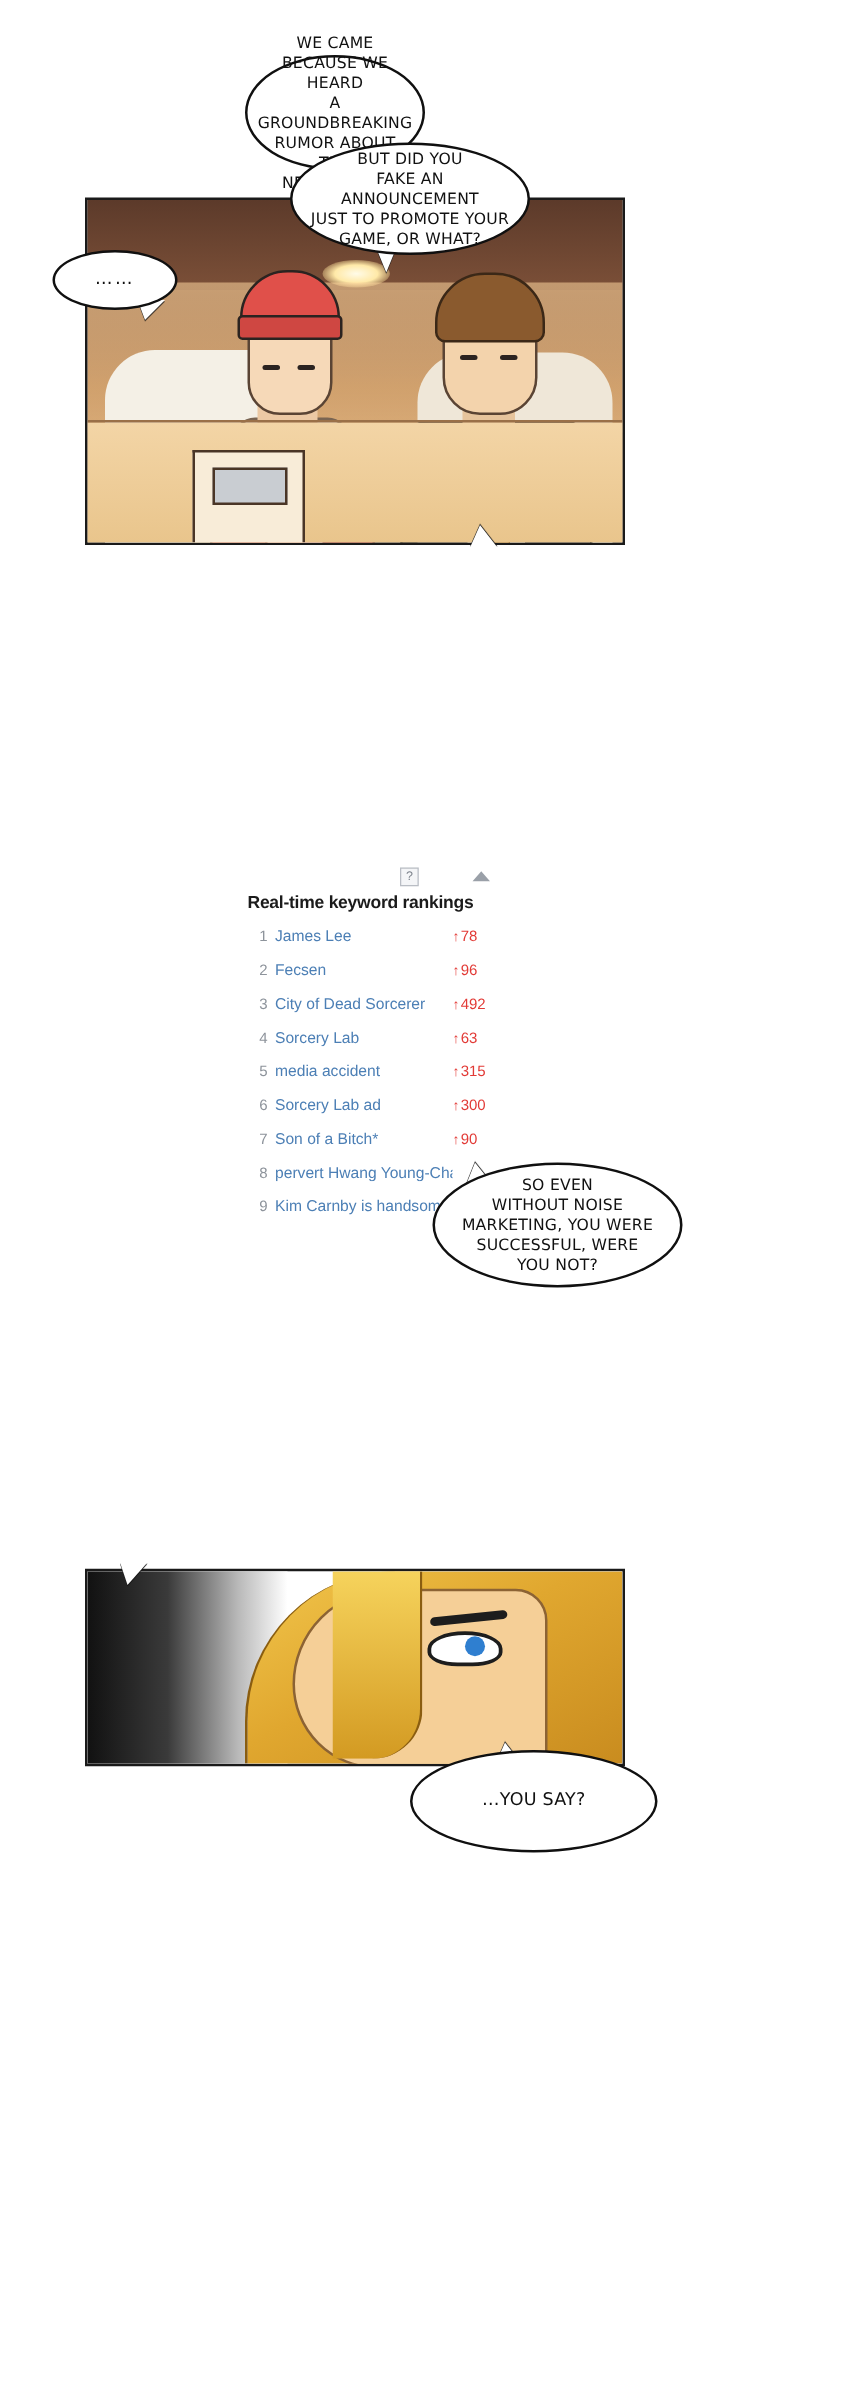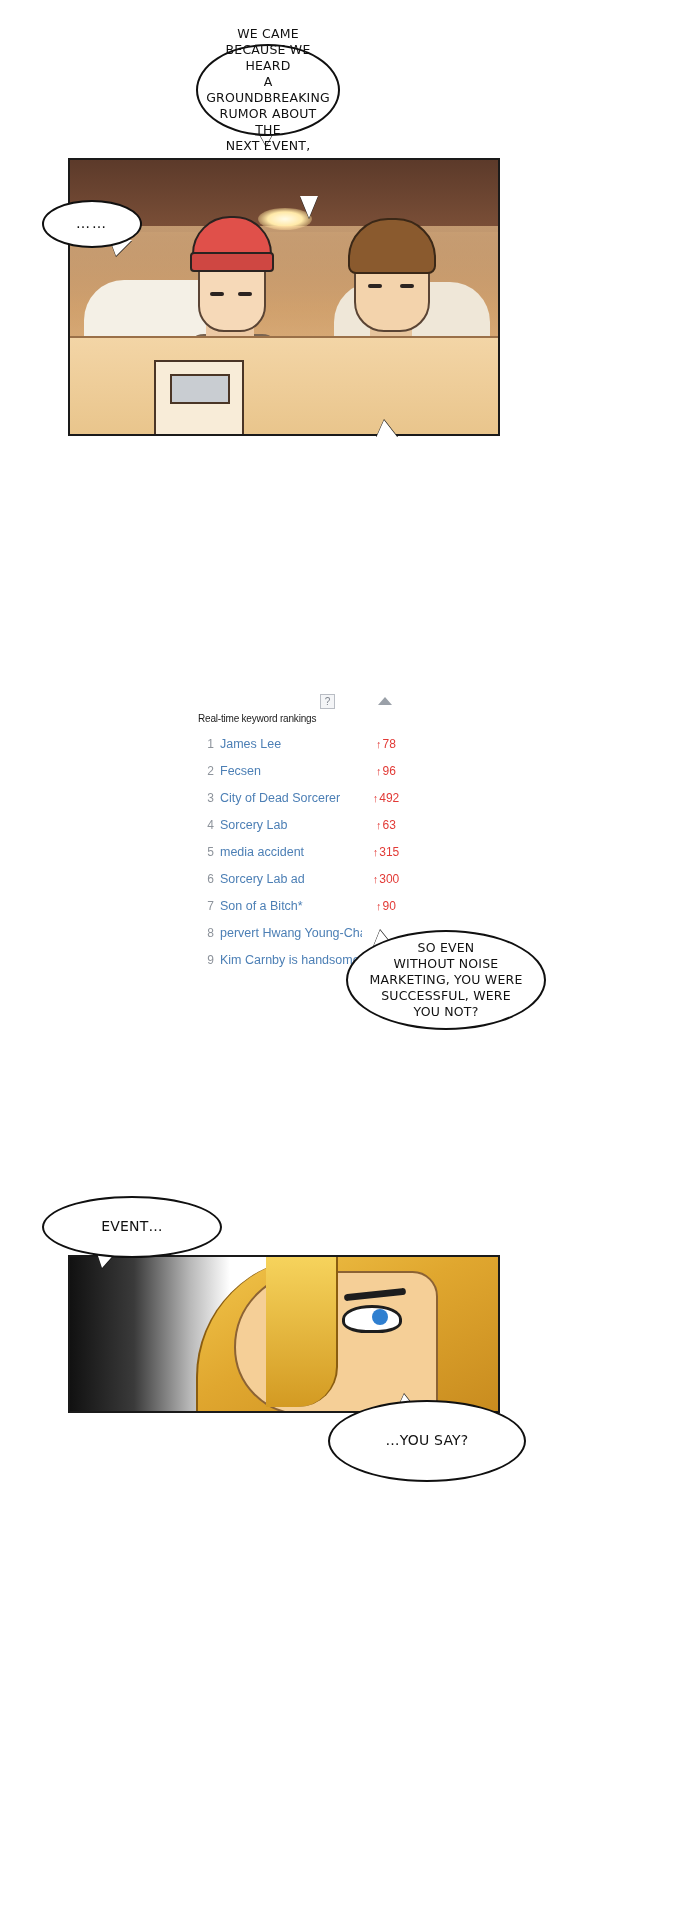--- a/index.html
+++ b/index.html
@@ -261,22 +261,22 @@
   }
   .rank-arrow {
     position: absolute;
     left: 180px; top: 3px;
     width: 0; height: 0;
     border-left: 7px solid transparent;
     border-right: 7px solid transparent;
     border-bottom: 8px solid #9aa0a8;
   }
   .rank-title {
-    font-size: 10px;
-    font-weight: normal;
+    font-size: 14px;
+    font-weight: bold;
     color: #1b1b1b;
     margin: 1px 0 6px 0;
     letter-spacing: -0.2px;
   }
   .rank-row {
     display: flex;
     align-items: center;
     height: 27px;
     font-size: 12.5px;
   }
@@ -289,21 +289,21 @@
     box-sizing: border-box;
   }
   .rank-kw {
     flex: 1;
     color: #4c7fb5;
     white-space: nowrap;
     overflow: hidden;
   }
   .rank-delta {
     width: 48px;
-    text-align: center;
+    text-align: left;
     color: #e23a36;
     font-size: 12px;
     white-space: nowrap;
   }
   .rank-delta .up {
     font-size: 11px;
     margin-right: 1px;
   }
   .rank-delta.blank { color: transparent; }
 </style>
@@ -355,20 +355,26 @@
   <div class="tail" id="tail-1"></div>
   <div class="bubble" id="bub-1">
     <span class="txt">WE CAME
 BECAUSE WE HEARD
 A GROUNDBREAKING
 RUMOR ABOUT THE
 NEXT EVENT,</span>
   </div>
 
   <div class="tail" id="tail-2"></div>
+  <div class="bubble" id="bub-2">
+    <span class="txt">BUT DID YOU
+FAKE AN ANNOUNCEMENT
+JUST TO PROMOTE YOUR
+GAME, OR WHAT?</span>
+  </div>
 
   <div class="tail" id="tail-3"></div>
   <div class="bubble" id="bub-3">
     <span class="txt">……</span>
   </div>
 
   <div class="tail" id="tail-4"></div>
 
 
   <div id="ranking">
@@ -428,23 +434,20 @@
   <div class="tail" id="tail-6"></div>
   <div class="bubble" id="bub-6">
     <span class="txt">SO EVEN
 WITHOUT NOISE
 MARKETING, YOU WERE
 SUCCESSFUL, WERE
 YOU NOT?</span>
   </div>
 
   <div class="tail" id="tail-7"></div>
-  <div class="bubble" id="bub-7">
-    <span class="txt">EVENT…</span>
-  </div>
 
   <div class="panel" id="panel-blonde">
     <div class="blonde-dark"></div>
     <div class="blonde-hair"></div>
     <div class="blonde-face"></div>
     <div class="blonde-brow"></div>
     <div class="blonde-eye"></div>
     <div class="blonde-pupil"></div>
     <div class="blonde-mouth"></div>
     <div class="blonde-sidehair"></div>

